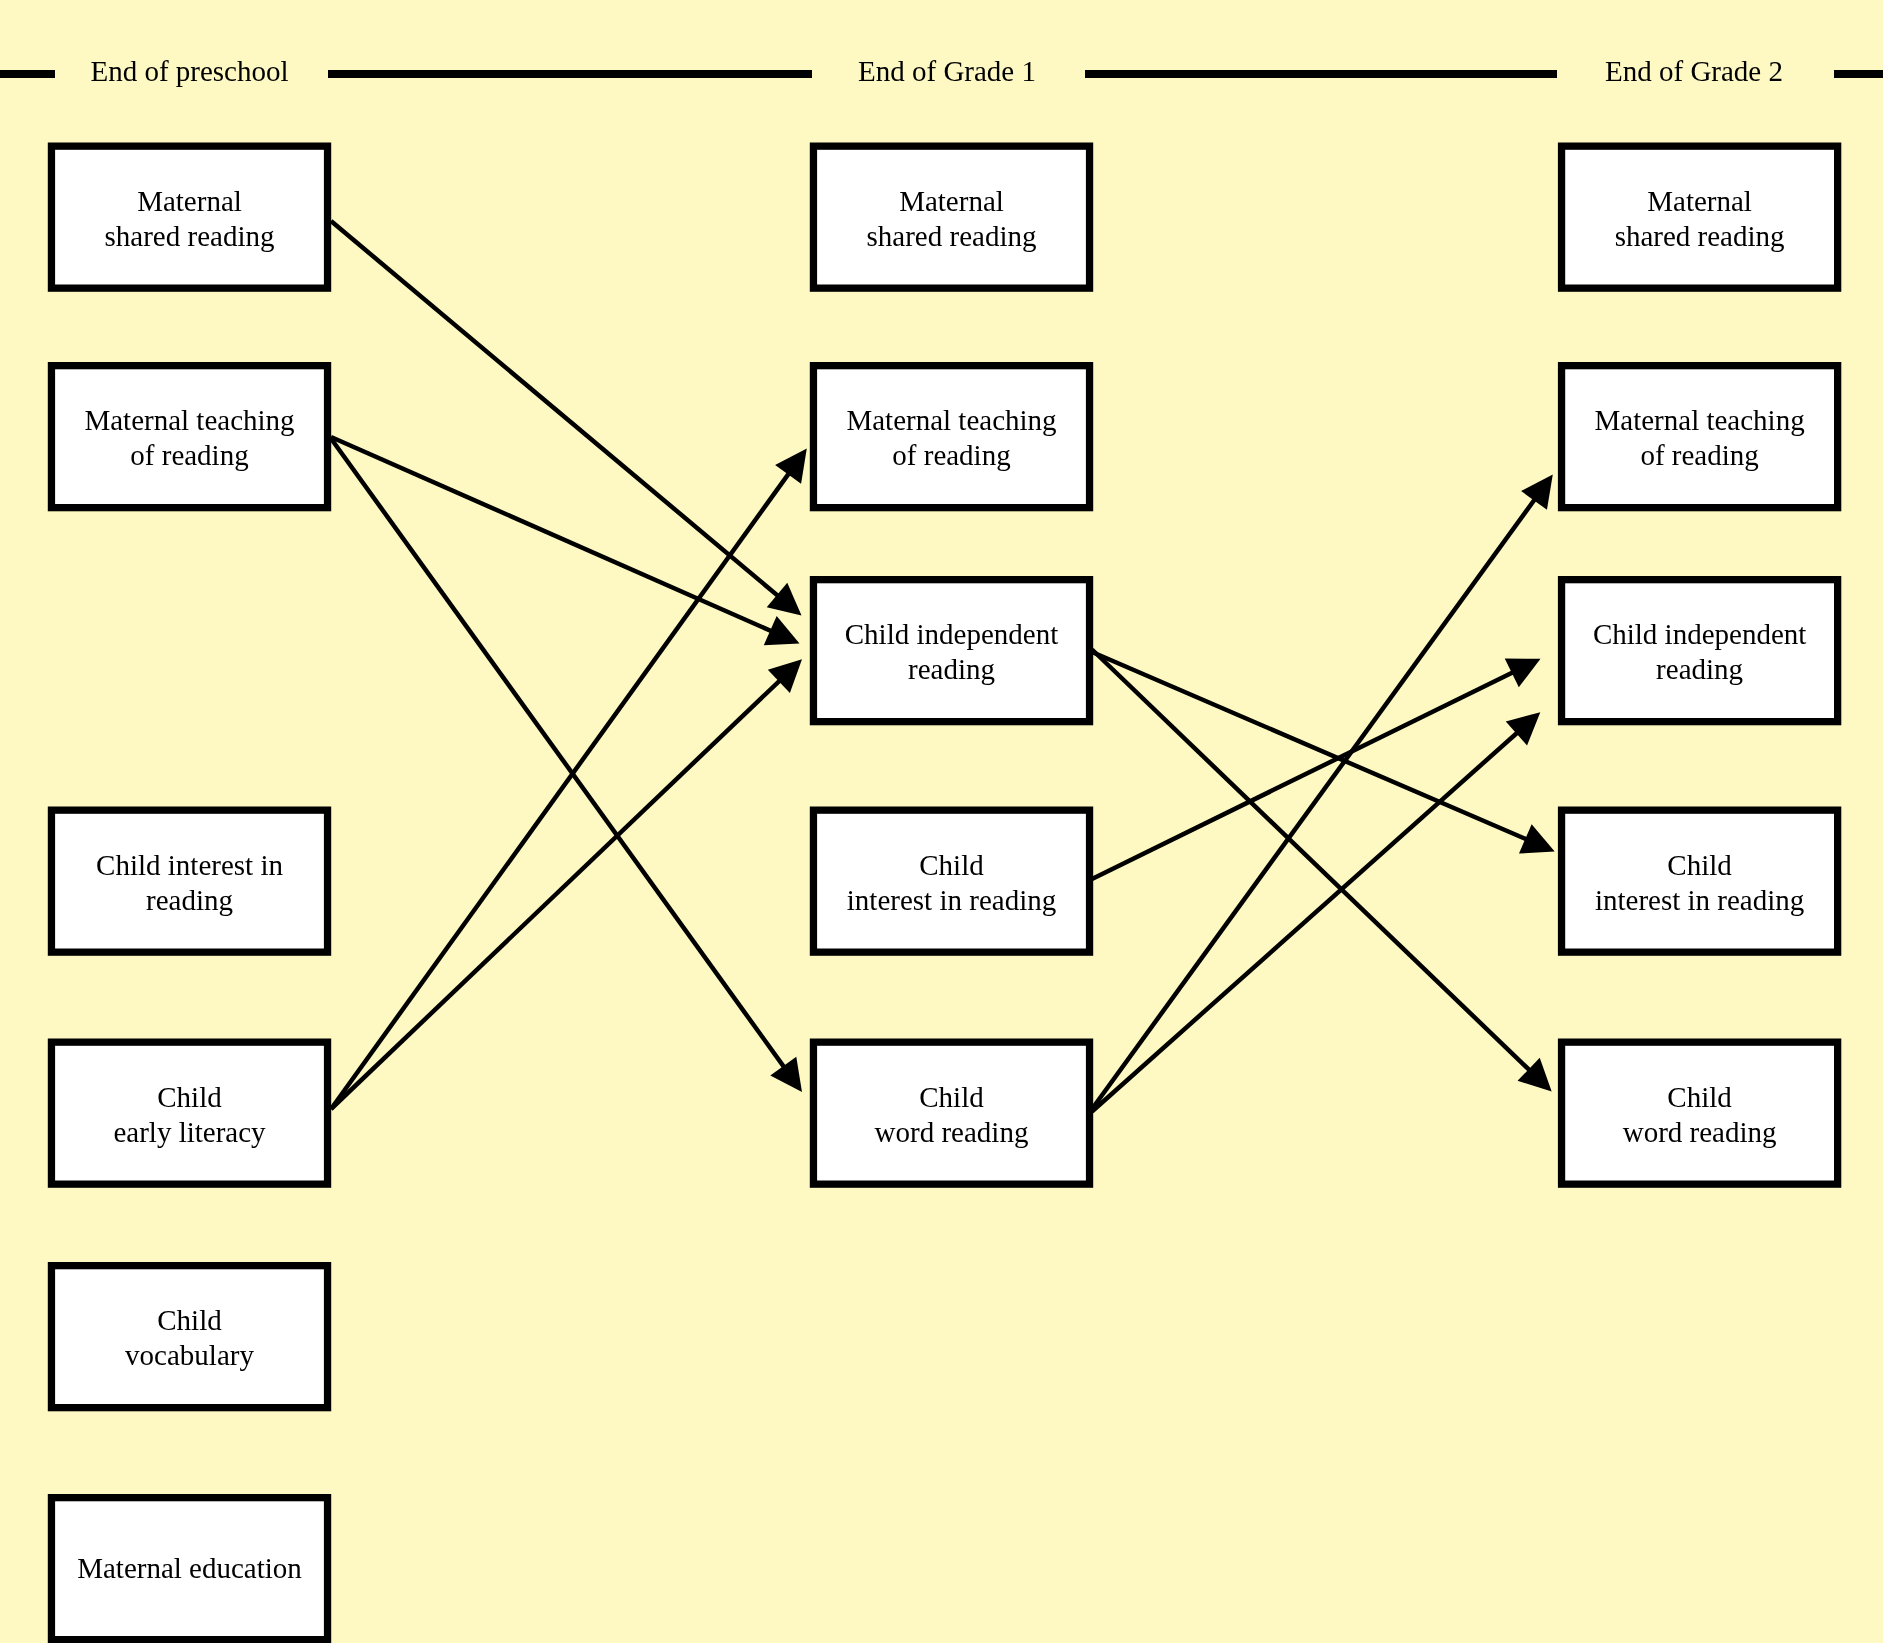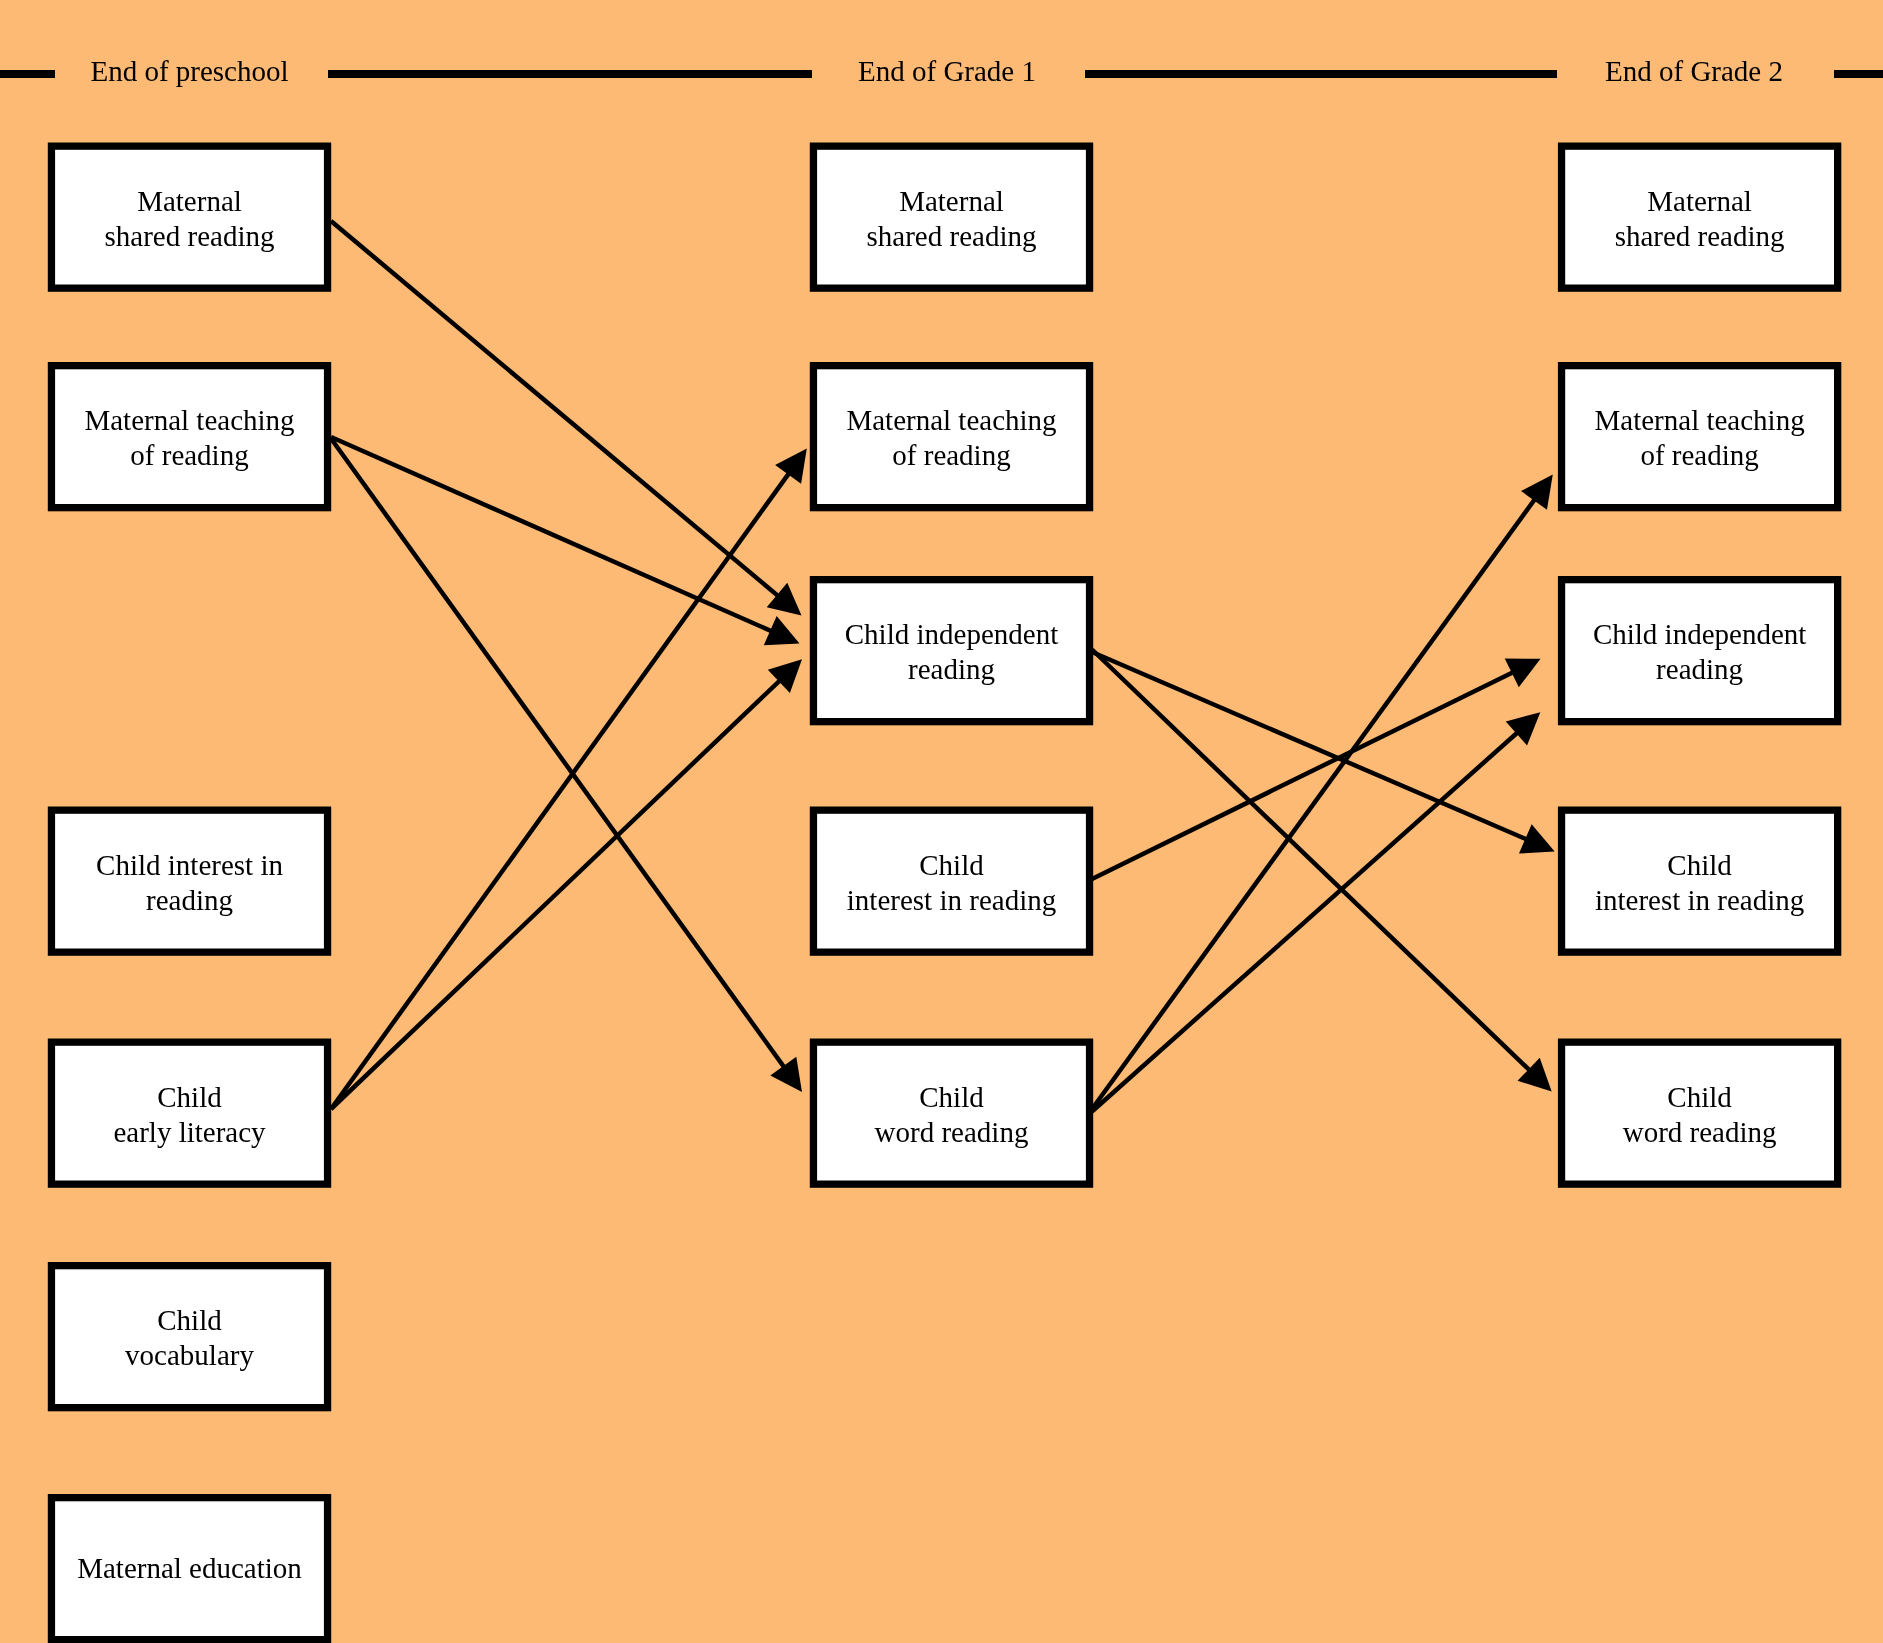--- a/index.html
+++ b/index.html
@@ -3,21 +3,21 @@
 <meta charset="utf-8">
 <title>Longitudinal path diagram</title>
 <style>
   html, body { margin:0; padding:0; background:#ffffff; }
   body {
     width:1883px; height:1643px;
     font-family:"Liberation Serif", serif;
     color:#000000;
     overflow:hidden;
   }
-  #stage { position:relative; width:1883px; height:1643px; background:#fdba74; }
+  #stage { position:relative; width:1883px; height:1643px; background:#fef9c3; }
   svg#scene { position:absolute; left:0; top:0; width:1883px; height:1643px; display:block; }
   text { font-family:"Liberation Serif", serif; fill:#000; }
   .wave-label { font-size:29px; }
   .node-label { font-size:29px; }
 </style>
 </head>
 <body>
 
 <div id="stage">
   <svg id="scene" viewBox="0 0 1883 1643">

